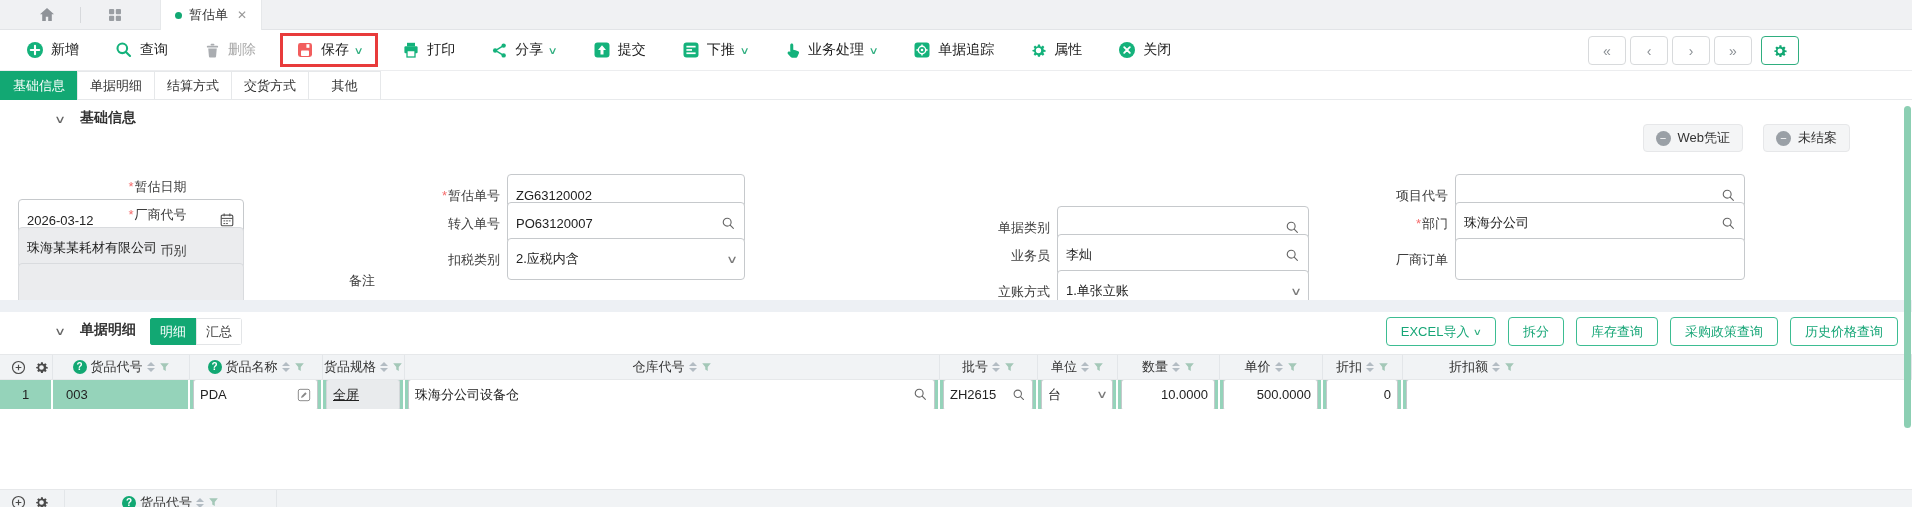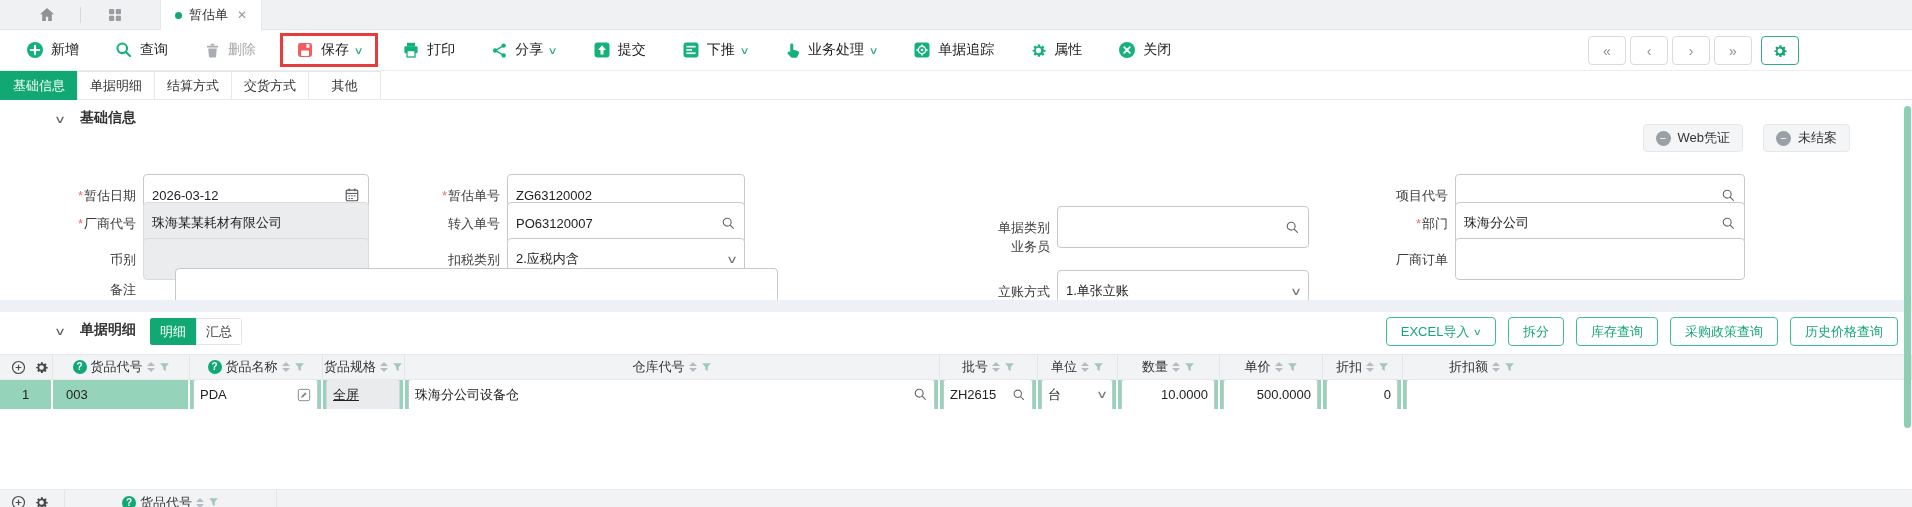--- a/index.html
+++ b/index.html
@@ -55,21 +55,21 @@
   .field{position:absolute;display:flex;align-items:center;}
   .flabel{font-size:13px;color:#3c3c3c;text-align:right;white-space:nowrap;line-height:25px;padding-right:7px;}
   .req{color:#f56c6c;margin-right:1px;}
   .lw1{width:125px;} .lw2{width:129px;} .lw3{width:177px;} .lw4{width:165px;}
   .inp{position:relative;height:42px;border:1px solid #c6c9cc;border-radius:4px;background:#fff;display:flex;
     align-items:center;padding:0 8px;font-size:13px;color:#222;}
   .inp .txt{flex:1;white-space:nowrap;overflow:hidden;}
   .inp.dis{background:#ebecee;border-color:#d9dbde;}
   .sel-chev{color:#7a7a7a;font-size:11px;transform:scaleX(1.5);}
   .r1{top:74px;} .r2{top:102px;} .r3{top:138px;} .r4{top:168px;gap:32px;}
-  .c1{left:18px;} .c2{left:378px;} .c3{left:880px;margin-top:32px;} .c4{left:1290px;}
+  .c1{left:18px;flex-direction:column;} .c2{left:378px;} .c3{left:880px;margin-top:32px;} .c4{left:1290px;}
   .iw1{width:226px;} .iw2{width:238px;} .iw3{width:252px;} .iw4{width:290px;}
 
   
   .toggle{position:absolute;left:150px;top:6px;display:flex;border-radius:3px;overflow:hidden;cursor:pointer;}
   .tog{width:46px;height:27px;line-height:26px;text-align:center;font-size:13px;background:#fff;color:#333;
     border:1px solid #e3e5e7;}
   .tog.active{background:#12a873;color:#fff;border-color:#12a873;}
   .actions{position:absolute;right:14px;top:5px;display:flex;gap:12px;}
   .abtn{height:29px;border:1px solid #3dbd92;border-radius:4px;background:#fff;color:#17a677;font-size:13px;
     display:flex;align-items:center;gap:6px;padding:0 14px;cursor:pointer;white-space:nowrap;}
@@ -348,20 +348,29 @@
         <span>
             <svg width="15" height="15" viewBox="0 0 16 16">
               <circle cx="6.6" cy="6.6" r="4.2" fill="none" stroke="#666" stroke-width="1.2"></circle>
               <path d="M9.8 9.8l3.4 3.4" stroke="#666" stroke-width="1.2" stroke-linecap="round"></path>
             </svg>
           </span>
       </div>
     </div>
     <div class="field r2 c3">
       <span class="flabel lw3"><span>业务员</span></span>
+      <div class="inp iw3">
+        <span class="txt">李灿</span>
+        <span>
+            <svg width="15" height="15" viewBox="0 0 16 16">
+              <circle cx="6.6" cy="6.6" r="4.2" fill="none" stroke="#666" stroke-width="1.2"></circle>
+              <path d="M9.8 9.8l3.4 3.4" stroke="#666" stroke-width="1.2" stroke-linecap="round"></path>
+            </svg>
+          </span>
+      </div>
     </div>
     <div class="field r2 c4">
       <span class="flabel lw4"><span class="req">*</span><span>部门</span></span>
       <div class="inp iw4">
         <span class="txt">珠海分公司</span>
         <span>
             <svg width="15" height="15" viewBox="0 0 16 16">
               <circle cx="6.6" cy="6.6" r="4.2" fill="none" stroke="#666" stroke-width="1.2"></circle>
               <path d="M9.8 9.8l3.4 3.4" stroke="#666" stroke-width="1.2" stroke-linecap="round"></path>
             </svg>

